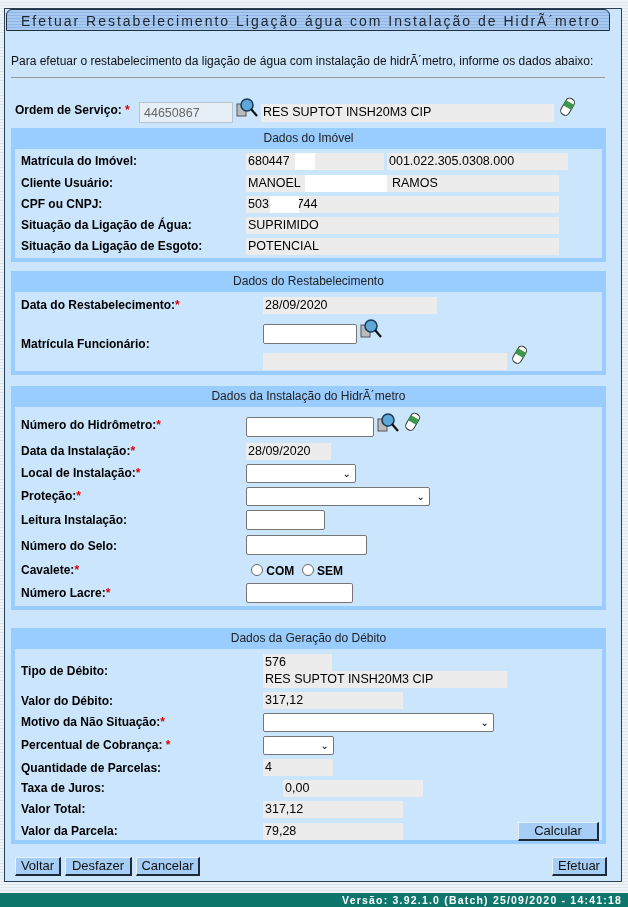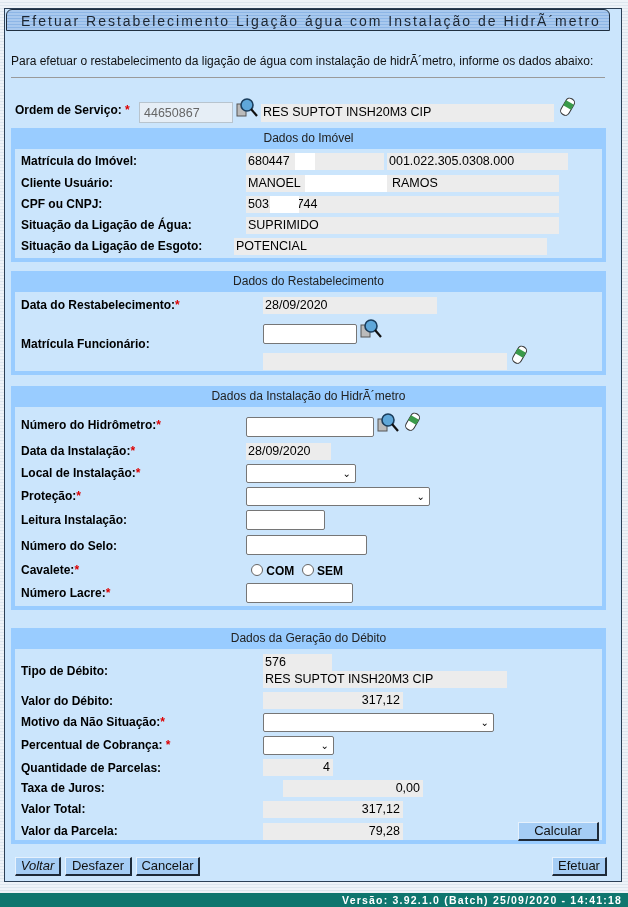--- a/index.html
+++ b/index.html
@@ -43,21 +43,21 @@
     background: #fff; border: 1px solid #767676; border-radius: 2px; height: 19px;
     display: flex; align-items: center; justify-content: flex-end; padding-right: 4px;
     font-size: 10px;
   }
   .btn {
     position: absolute; height: 19px; background: #a5cdf5;
     border-top: 1px solid #e6f1fc; border-left: 1px solid #e6f1fc;
     border-right: 2px solid #1e2a38; border-bottom: 2px solid #1e2a38;
     font-size: 13px; line-height: 16px; text-align: center; color: #111; cursor: pointer;
   }
-  .right { text-align: right; padding-right: 3px; }
+  .right { text-align: left; padding-right: 3px; }
   .radio {
     display: inline-block; width: 12px; height: 12px; border: 1px solid #666; border-radius: 50%;
     background: #fff; vertical-align: -1px;
   }
   .footer {
     position: absolute; left: 0; top: 893px; width: 628px; height: 14px;
     background: #0f766e; color: #fff; font-weight: bold; font-size: 10.5px;
     letter-spacing: 1.2px; text-align: right; padding-right: 6px; line-height: 14px;
   }
   .icon { position: absolute; }
@@ -105,21 +105,21 @@
 <div class="abs" style="left:392px;top:175px;font-size:12.5px;line-height:17px;">RAMOS</div>
 
 <div class="abs lbl" style="left:21px;top:197px;">CPF ou CNPJ:</div>
 <div class="abs ro" style="left:246px;top:196px;width:313px;"><span>503.898.744</span></div>
 <div class="abs white-mask" style="left:270px;top:196px;width:29px;height:17px;left:270px;"></div>
 
 <div class="abs lbl" style="left:21px;top:218px;">Situação da Ligação de Água:</div>
 <div class="abs ro" style="left:246px;top:217px;width:313px;">SUPRIMIDO</div>
 
 <div class="abs lbl" style="left:21px;top:239px;">Situação da Ligação de Esgoto:</div>
-<div class="abs ro" style="left:234px;top:238px;width:313px;">POTENCIAL</div>
+<div class="abs ro" style="left:246px;top:238px;width:313px;">POTENCIAL</div>
 
 <div class="section" style="top:271px;height:104px;">
   <div class="section-head">Dados do Restabelecimento</div>
   <div class="section-body" style="top:21px;"></div>
 </div>
 <div class="abs lbl" style="left:21px;top:298px;">
   <span>Data do Restabelecimento:</span><span class="req">*</span>
 </div>
 <div class="abs ro" style="left:263px;top:297px;width:174px;">28/09/2020</div>
 <div class="abs input" style="left:263px;top:324px;width:94px;"></div>
@@ -231,18 +231,18 @@
 <div class="abs ro right" style="left:263px;top:780px;width:140px;margin-left:20px;">0,00</div>
 
 <div class="abs lbl" style="left:21px;top:802px;">Valor Total:</div>
 <div class="abs ro right" style="left:263px;top:801px;width:140px;">317,12</div>
 
 <div class="abs lbl" style="left:21px;top:824px;">Valor da Parcela:</div>
 <div class="abs ro right" style="left:263px;top:823px;width:140px;">79,28</div>
 
 <div class="btn" style="left:518px;top:822px;width:81px;">Calcular</div>
 
-<div class="btn" style="left:15px;top:857px;width:46px;font-style:italic;">Voltar</div>
+<div class="btn" style="left:15px;top:857px;width:46px;">Voltar</div>
 <div class="btn" style="left:65px;top:857px;width:67px;">Desfazer</div>
 <div class="btn" style="left:136px;top:857px;width:64px;">Cancelar</div>
 <div class="btn" style="left:552px;top:857px;width:55px;">Efetuar</div>
 
 <div class="footer">Versão: 3.92.1.0 (Batch) 25/09/2020 - 14:41:18</div>
 
 </body></html>

